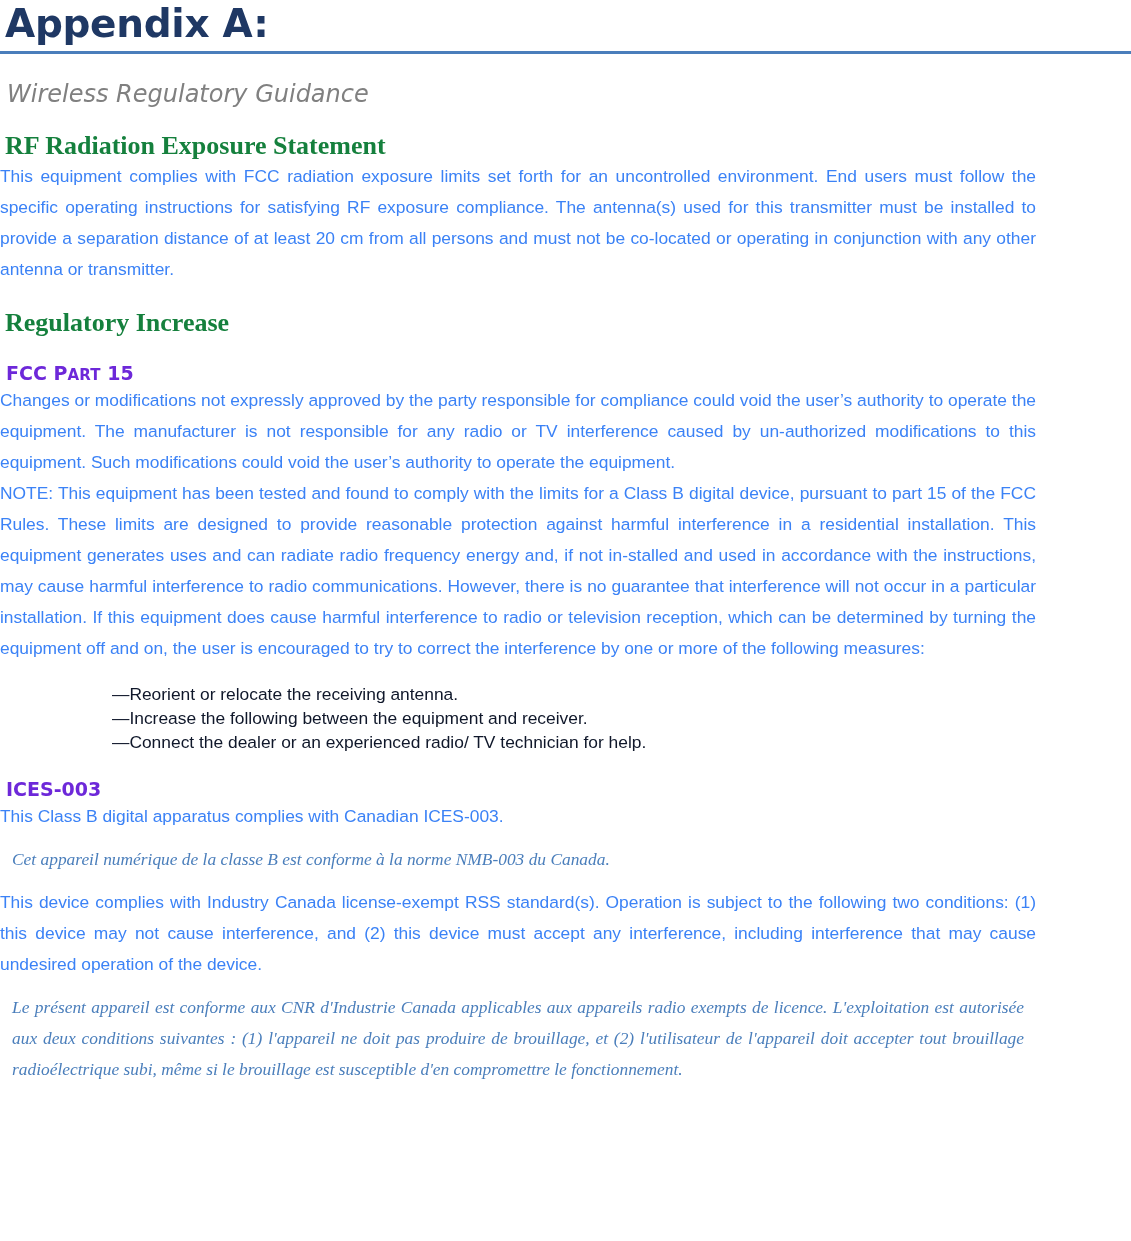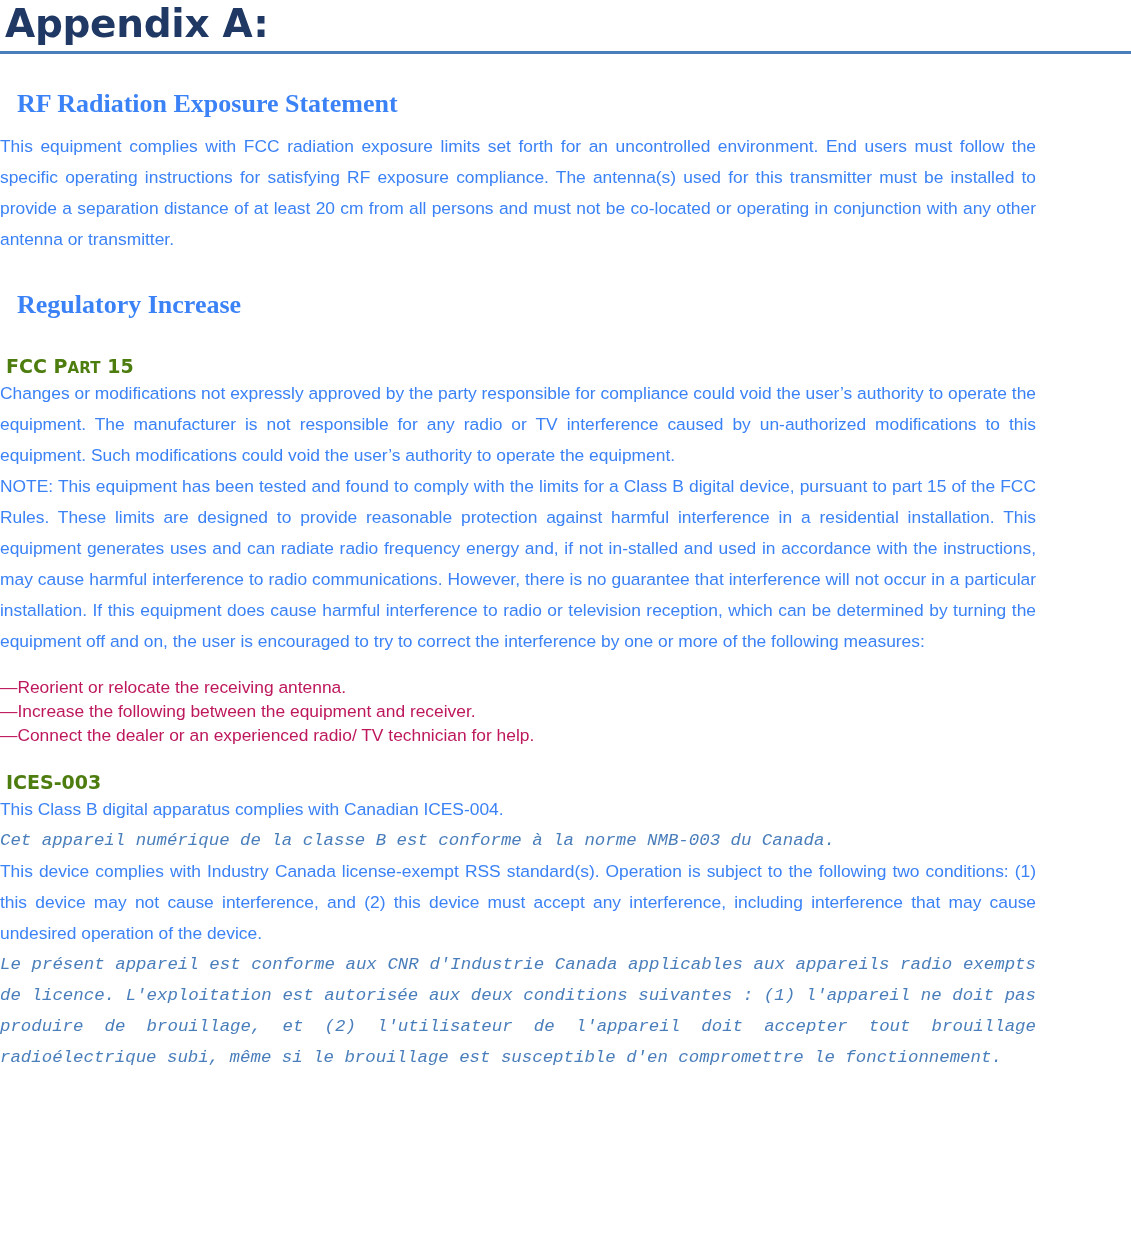--- a/index.html
+++ b/index.html
@@ -49,30 +49,30 @@
     margin: 0;
     padding: 26px 0 0 7px;
     line-height: 1.2;
   }
 
   
   h2.h-blue {
     font-family: "Liberation Serif", serif;
     font-size: 26px;
     font-weight: bold;
-    color: #3b82f6;
-    margin: 12px;
+    color: #15803d;
+    margin: 0;
     padding: 23px 6px 0 5px;
     line-height: 1.15;
   }
   h3.h-orange {
     font-family: "DejaVu Sans", sans-serif;
     font-size: 19px;
     font-weight: bold;
-    color: #4d7c0f;
+    color: #6d28d9;
     margin: 0;
     padding: 24px 0 0 6px;
     line-height: 1.2;
   }
   h3.h-orange .smallcaps {
     font-size: 15px;
     letter-spacing: 0.2px;
   }
 
   
@@ -97,50 +97,52 @@
   
   .measures {
     margin: 18px 0 0 0;
     padding: 0;
     list-style: none;
   }
   .measures li {
     font-family: "Liberation Sans", sans-serif;
     font-size: 17.4px;
     line-height: 24px;
-    color: #be185d;
+    color: #0f172a;
+    margin-left: 112px;
     white-space: nowrap;
   }
 
   
   p.fr {
-    font-family: Liberation Mono, monospace;
+    font-family: Liberation Serif, serif;
     font-style: italic;
     font-size: 17.4px;
     line-height: 31px;
     color: #4A7EBB;
     text-align: justify;
-    margin: 0;
+    margin: 12px;
     padding: 0;
     box-sizing: border-box;
   }
   p.fr.nowrapline {
     text-align: left;
     white-space: nowrap;
   }
 </style>
 </head>
 <body>
 
 <div class="page">
 
   <h1 class="doc-title">Appendix A:</h1>
 
   <hr class="title-rule">
 
+  <div class="subtitle">Wireless Regulatory Guidance</div>
 
   <h2 class="h-blue">RF Radiation Exposure Statement</h2>
 
   <p class="body indent-40 gap-top-sm">This equipment complies with FCC radiation exposure limits set forth for an uncontrolled environment. End users must follow the specific operating instructions for satisfying RF exposure compliance. The antenna(s) used for this transmitter must be installed to provide a separation distance of at least 20 cm from all persons and must not be co-located or operating in conjunction with any other antenna or transmitter.</p>
 
   <h2 class="h-blue">Regulatory Increase</h2>
 
   <h3 class="h-orange"><span>FCC P</span><span class="smallcaps">ART</span><span> 15</span></h3>
 
   <p class="body indent-40 gap-top-lg">Changes or modifications not expressly approved by the party responsible for compliance could void the user’s authority to operate the equipment. The manufacturer is not responsible for any radio or TV interference caused by un-authorized modifications to this equipment. Such modifications could void the user’s authority to operate the equipment.</p>
@@ -148,21 +150,21 @@
   <p class="body indent-40 gap-top-md">NOTE: This equipment has been tested and found to comply with the limits for a Class B digital device, pursuant to part 15 of the FCC Rules. These limits are designed to provide reasonable protection against harmful interference in a residential installation. This equipment generates uses and can radiate radio frequency energy and, if not in-stalled and used in accordance with the instructions, may cause harmful interference to radio communications. However, there is no guarantee that interference will not occur in a particular installation. If this equipment does cause harmful interference to radio or television reception, which can be determined by turning the equipment off and on, the user is encouraged to try to correct the interference by one or more of the following measures:</p>
 
   <ul class="measures">
     <li>—Reorient or relocate the receiving antenna.</li>
     <li>—Increase the following between the equipment and receiver.</li>
     <li>—Connect the dealer or an experienced radio/ TV technician for help.</li>
   </ul>
 
   <h3 class="h-orange">ICES-003</h3>
 
-  <p class="body indent-40 gap-top-lg" style="text-align:left; white-space:nowrap;">This Class B digital apparatus complies with Canadian ICES-004.</p>
+  <p class="body indent-40 gap-top-lg" style="text-align:left; white-space:nowrap;">This Class B digital apparatus complies with Canadian ICES-003.</p>
 
   <p class="fr nowrapline indent-40">Cet appareil numérique de la classe B est conforme à  la norme NMB-003 du Canada.</p>
 
   <p class="body indent-40 gap-top-md">This device complies with Industry Canada license-exempt RSS standard(s). Operation is subject to the following two conditions: (1) this device may not cause interference, and (2) this device must accept any interference, including interference that may cause undesired operation of the device.</p>
 
   <p class="fr indent-40 gap-top-md">Le présent appareil est conforme aux CNR d'Industrie Canada applicables aux appareils radio exempts de licence. L'exploitation est autorisée aux deux conditions suivantes : (1) l'appareil ne doit pas produire de brouillage, et (2) l'utilisateur de l'appareil doit accepter tout brouillage radioélectrique subi, même si le brouillage est susceptible d'en compromettre le fonctionnement.</p>
 
 </div>
 
 </body></html>

